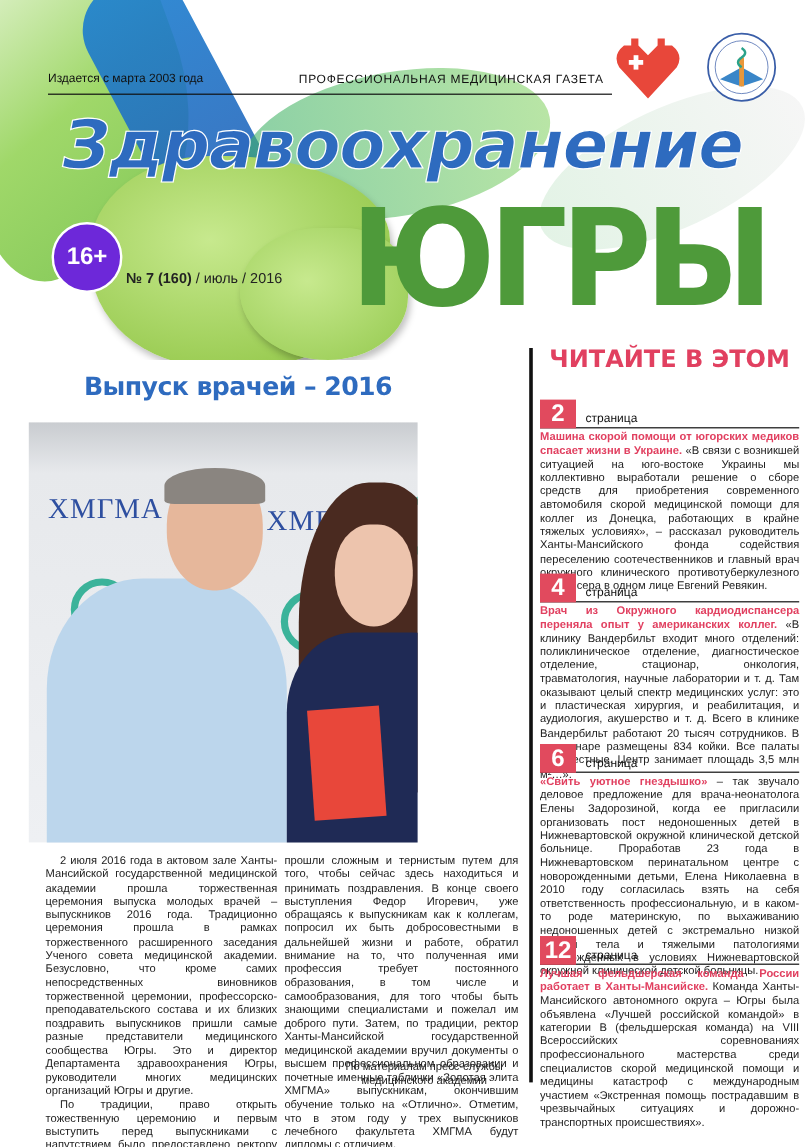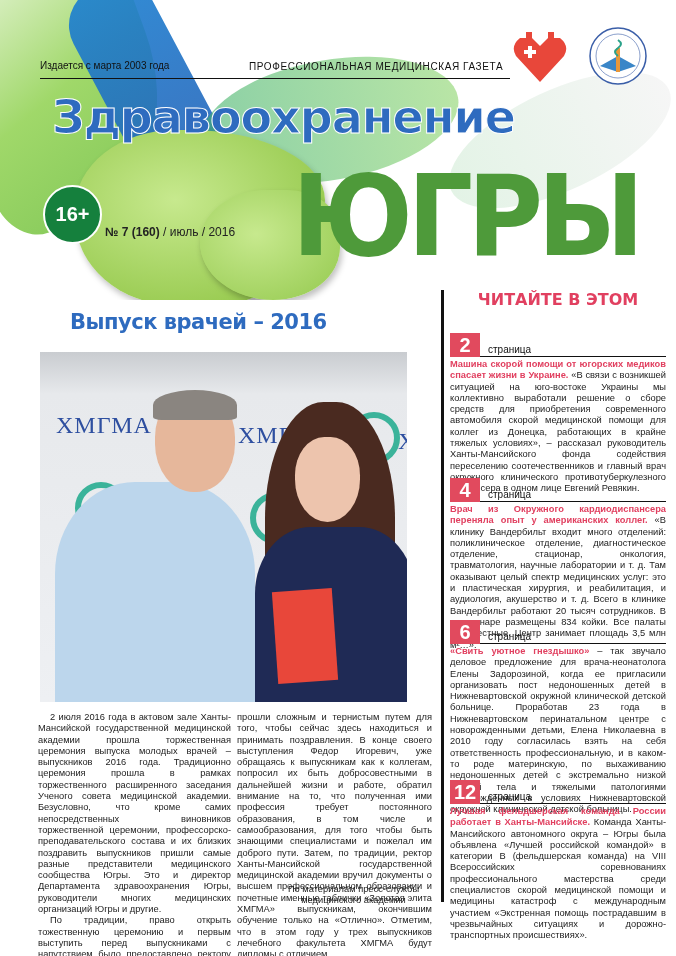--- a/index.html
+++ b/index.html
@@ -9,41 +9,41 @@
   .swoosh2{position:absolute;left:120px;top:-30px;width:90px;height:300px;background:linear-gradient(180deg,#1a7fd0,#2a58b0);transform:rotate(-28deg);border-radius:40px;opacity:.9;}
   .swoosh3{position:absolute;left:200px;top:60px;width:260px;height:120px;background:linear-gradient(90deg,#3db06a,#8ad46a);border-radius:50%;transform:rotate(-10deg);opacity:.6;}
   .swoosh4{position:absolute;left:440px;top:90px;width:240px;height:100px;background:linear-gradient(90deg,#d7eedb,#f2f2f2);border-radius:50%;transform:rotate(-25deg);opacity:.7;}
   .map{position:absolute;left:75px;top:130px;width:250px;height:175px;background:radial-gradient(ellipse at 40% 40%,#c7e98e,#9ccd55 70%,#86bb44);border-radius:40% 55% 45% 40% / 45% 40% 60% 50%;box-shadow:2px 4px 6px rgba(0,0,0,.25);}
   .map2{position:absolute;left:200px;top:190px;width:140px;height:110px;background:radial-gradient(ellipse at 40% 40%,#c7e98e,#94c94e);border-radius:50% 40% 50% 55%;box-shadow:2px 4px 6px rgba(0,0,0,.25);}
   .tagline{position:absolute;left:40px;top:60px;font-size:10px;color:#111;}
   .profline{position:absolute;left:221px;top:61px;font-size:10px;letter-spacing:.6px;color:#111;padding-left:28px;}
   .hr-top{position:absolute;left:40px;top:78px;width:470px;height:1px;background:#111;}
   .logo-heart{position:absolute;left:512px;top:28px;width:56px;height:56px;}
   .logo-seal{position:absolute;left:588px;top:26px;width:60px;height:60px;}
-  .title1{position:absolute;left:52px;top:94px;font-family:"DejaVu Sans",sans-serif;font-weight:bold;font-size:46px;color:#2e6bbf;letter-spacing:-1px;-webkit-text-stroke:1px #fff;line-height:1;}
+  .title1{position:absolute;left:52px;top:94px;font-family:"DejaVu Sans",sans-serif;font-weight:bold;font-size:56px;color:#2e6bbf;letter-spacing:-1px;-webkit-text-stroke:1px #fff;line-height:1;font-style:italic;}
   .title2{position:absolute;left:292px;top:160px;font-family:"DejaVu Sans",sans-serif;font-weight:bold;font-size:112px;color:#4e9a3a;letter-spacing:-6px;line-height:1;transform:scaleX(.92);transform-origin:left;}
-  .age{position:absolute;left:43px;top:185px;width:55px;height:55px;border-radius:50%;background:#15803d;color:#fff;font-weight:bold;font-size:20px;display:flex;align-items:center;justify-content:center;border:2px solid #fff;}
+  .age{position:absolute;left:43px;top:185px;width:55px;height:55px;border-radius:50%;background:#6d28d9;color:#fff;font-weight:bold;font-size:20px;display:flex;align-items:center;justify-content:center;border:2px solid #fff;}
   .issue{position:absolute;left:105px;top:225px;font-size:12px;color:#222;}
   .issue b{font-weight:bold;}
   .headline{position:absolute;left:70px;top:310px;font-family:"DejaVu Sans",sans-serif;font-weight:bold;font-size:21px;color:#2e6bbf;letter-spacing:-.5px;}
-  .photo{position:absolute;left:40px;top:352px;width:367px;height:350px;background:linear-gradient(180deg,#c9ccd0 0%,#e7e9ec 12%,#eef0f3 100%);overflow:hidden;}
+  .photo{position:absolute;left:24px;top:352px;width:324px;height:350px;background:linear-gradient(180deg,#c9ccd0 0%,#e7e9ec 12%,#eef0f3 100%);overflow:hidden;}
   .wm{position:absolute;font-family:"Liberation Serif",serif;color:#2e4fa0;font-size:24px;letter-spacing:1px;}
   .ring{position:absolute;width:40px;height:40px;border-radius:50%;border:6px solid #3bb39a;}
   .man-head{position:absolute;left:115px;top:40px;width:80px;height:100px;background:#e6b79b;border-radius:45% 45% 48% 48%;}
   .man-hair{position:absolute;left:113px;top:38px;width:84px;height:30px;background:#8a8580;border-radius:50% 50% 10% 10%;}
   .man-body{position:absolute;left:15px;top:130px;width:200px;height:230px;background:#bcd6ec;border-radius:40% 40% 0 0;}
   .woman-hair{position:absolute;left:225px;top:50px;width:130px;height:260px;background:#4a2a20;border-radius:45% 45% 30% 30%;}
   .woman-face{position:absolute;left:255px;top:85px;width:65px;height:85px;background:#edc4ad;border-radius:45% 45% 50% 50%;}
   .woman-body{position:absolute;left:215px;top:175px;width:160px;height:190px;background:#1f2a55;border-radius:35% 35% 0 0;}
   .folder{position:absolute;left:235px;top:238px;width:60px;height:92px;background:#e8473a;transform:rotate(-4deg);}
   .col{position:absolute;font-size:9.3px;line-height:11.3px;text-align:justify;color:#222;}
   .col p{margin:0;text-indent:12px;}
   .credit{position:absolute;left:275px;top:884px;width:157px;text-align:center;font-size:9.3px;line-height:11.3px;color:#222;}
   .vline{position:absolute;left:441px;top:290px;width:3px;height:612px;background:#111;}
-  .sidehead{position:absolute;left:450px;top:290px;width:216px;text-align:center;font-family:"DejaVu Sans",sans-serif;font-weight:bold;font-size:16px;line-height:19px;color:#e14060;}
+  .sidehead{position:absolute;left:450px;top:290px;width:216px;text-align:center;font-family:"DejaVu Sans",sans-serif;font-weight:bold;font-size:20px;line-height:19px;color:#e14060;}
   .item{position:absolute;left:450px;width:216px;}
   .item .bar{display:flex;align-items:flex-end;gap:8px;border-bottom:1px solid #111;margin-left:0;}
   .num{background:#e14a5e;color:#fff;font-weight:bold;font-size:20px;height:24px;min-width:24px;padding:0 3px;display:flex;align-items:center;justify-content:center;margin-bottom:-1px;}
   .pg{font-size:10px;color:#111;padding-bottom:1px;}
   .body{font-size:9.3px;line-height:11.3px;text-align:justify;color:#222;margin-top:2px;}
   .lead{color:#e14060;font-weight:bold;}
 </style>
 </head>
 <body>
 

